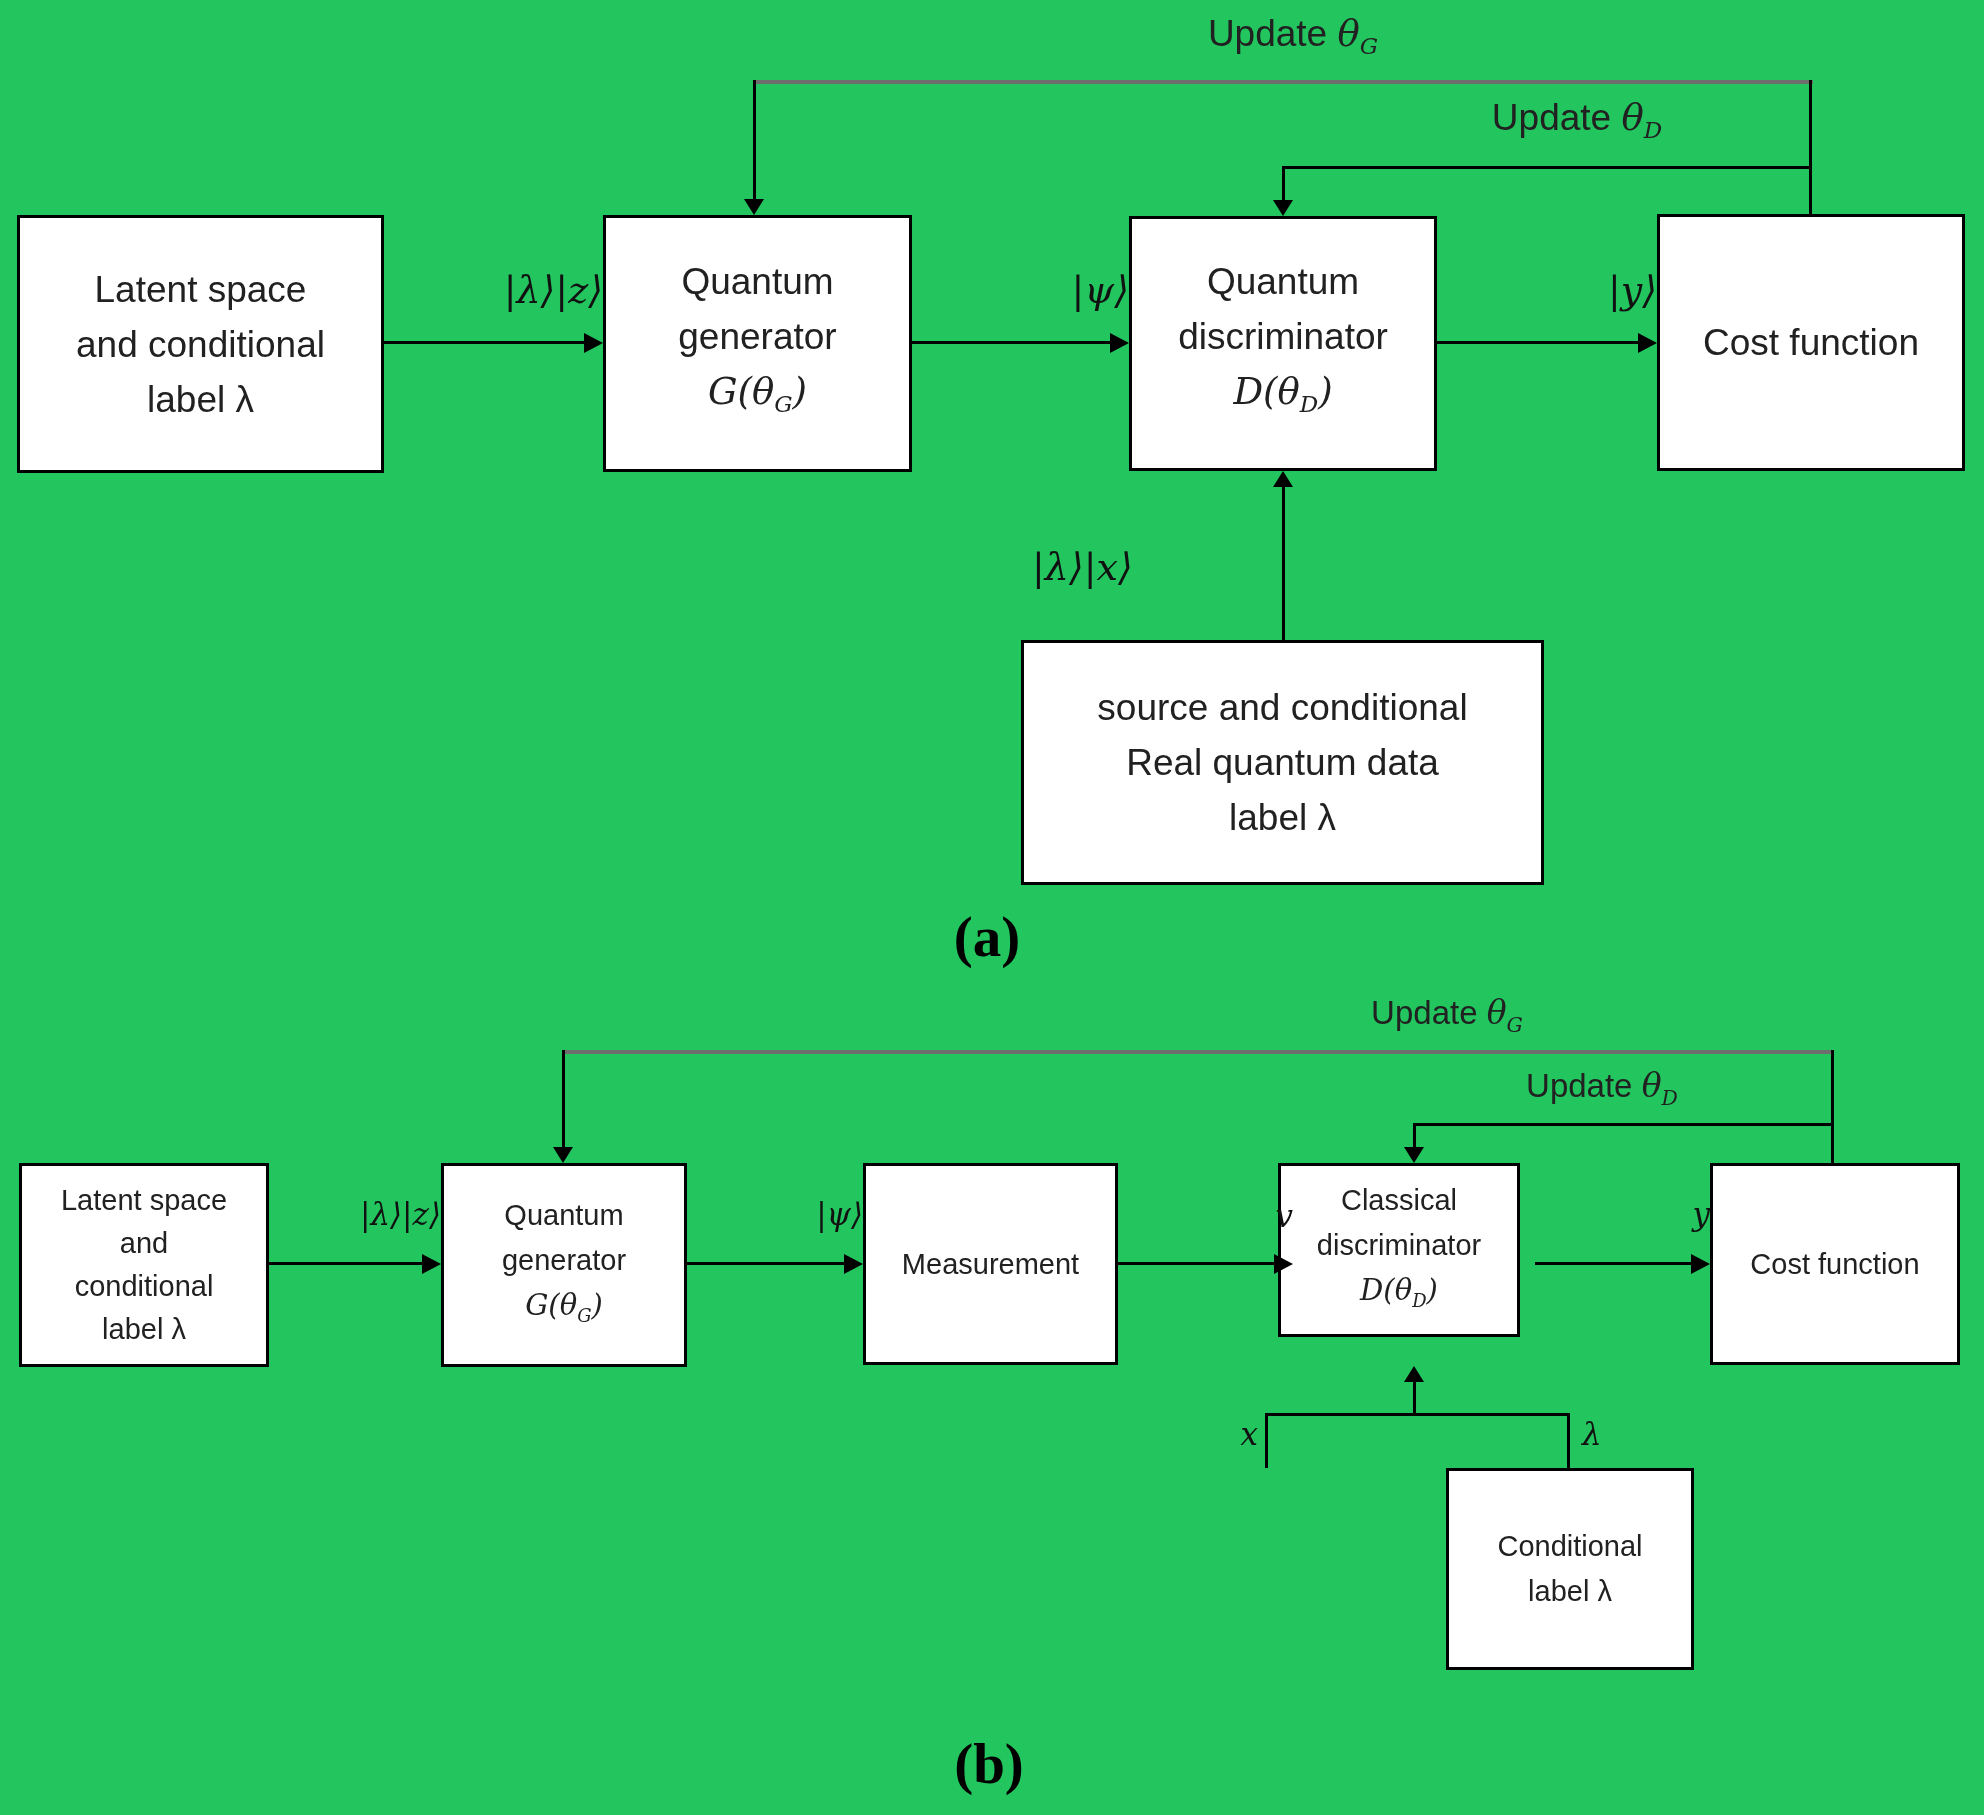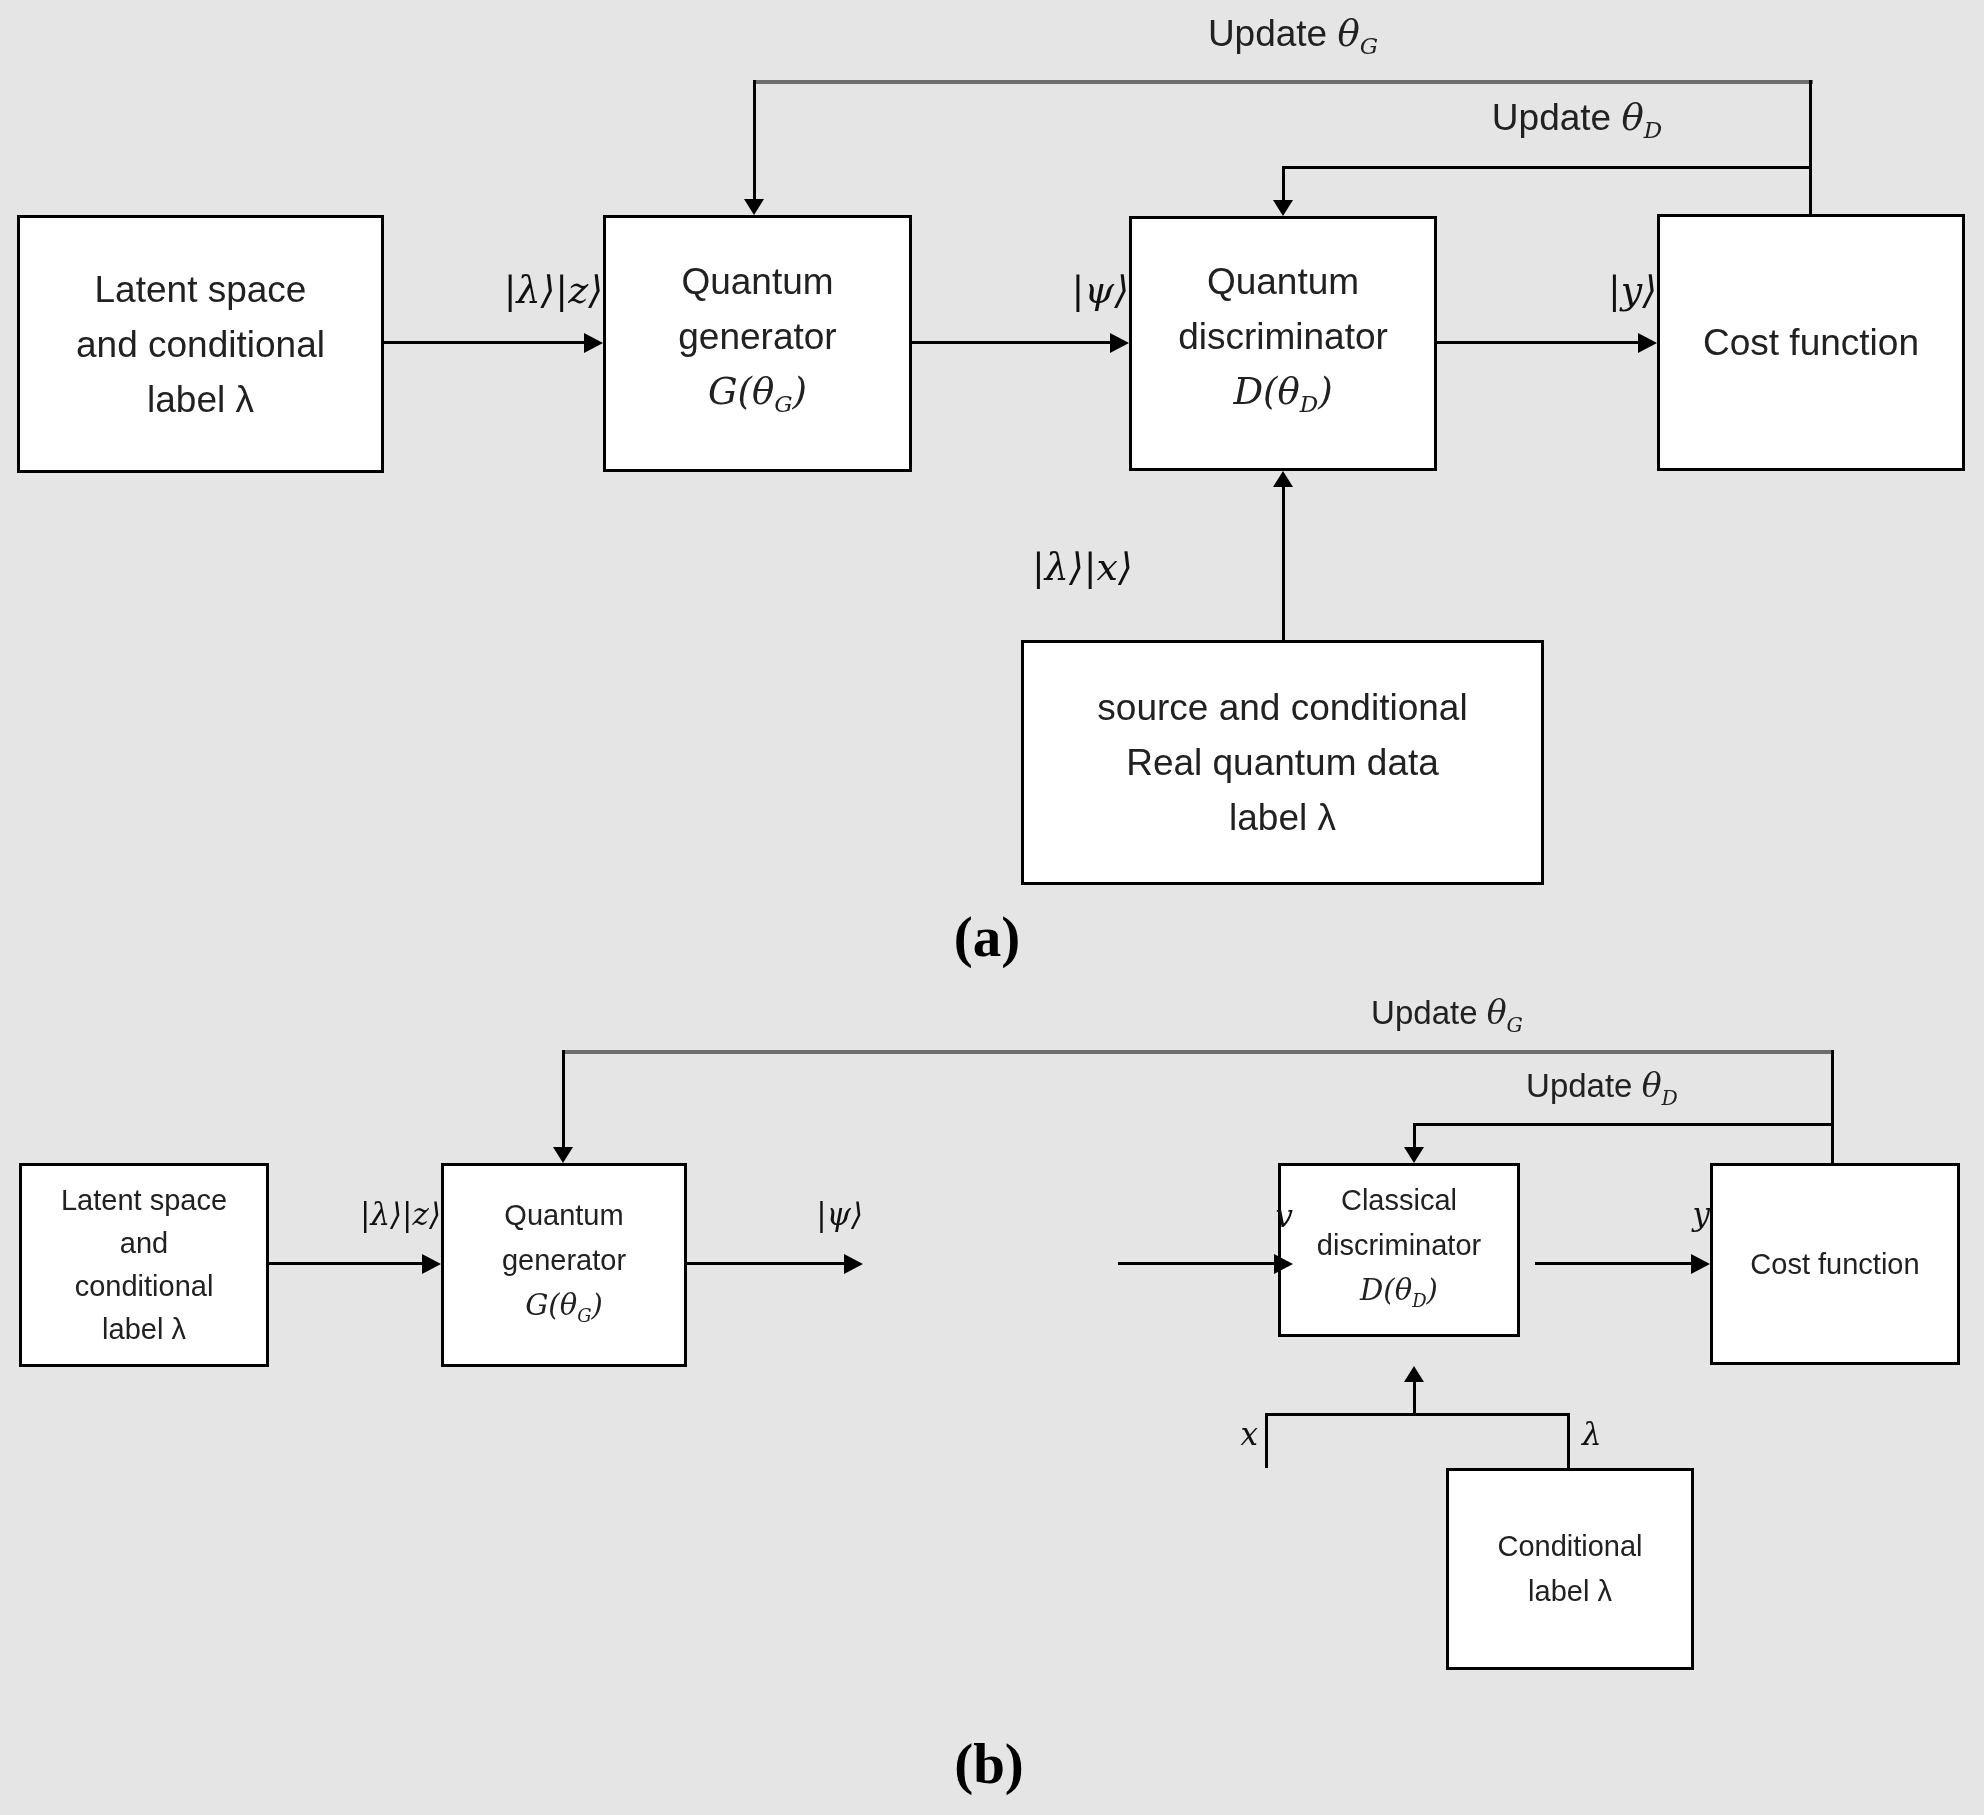--- a/index.html
+++ b/index.html
@@ -1,19 +1,19 @@
 <!DOCTYPE html>
 <html><head>
 <meta charset="utf-8">
 <style>
   html,body{margin:0;padding:0;background:#ffffff;}
   #figure{
     position:relative;
     width:1984px;height:1815px;
-    background:#e5e5e5;
+    background:#22c55e;
     font-family:"Liberation Sans", sans-serif;
     color:#212121;
     overflow:hidden;
   }
   .box{
     position:absolute;
     box-sizing:border-box;
     border:3px solid #000000;
     background:#ffffff;
     display:flex;
@@ -146,20 +146,23 @@
     <div class="bl">conditional</div>
     <div class="bl">label λ</div>
   </div>
 
   <div class="box box-b" style="left:441px;top:1163px;width:246px;height:204px;">
     <div class="bl">Quantum</div>
     <div class="bl">generator</div>
     <div class="bl math"><span>G(θ</span><sub>G</sub><span>)</span></div>
   </div>
 
+  <div class="box box-b" style="left:863px;top:1163px;width:255px;height:202px;">
+    <div class="bl">Measurement</div>
+  </div>
 
   <div class="box box-b" style="left:1278px;top:1163px;width:242px;height:174px;">
     <div class="bl">Classical</div>
     <div class="bl">discriminator</div>
     <div class="bl math"><span>D(θ</span><sub>D</sub><span>)</span></div>
   </div>
 
   <div class="box box-b" style="left:1710px;top:1163px;width:250px;height:202px;">
     <div class="bl">Cost function</div>
   </div>

